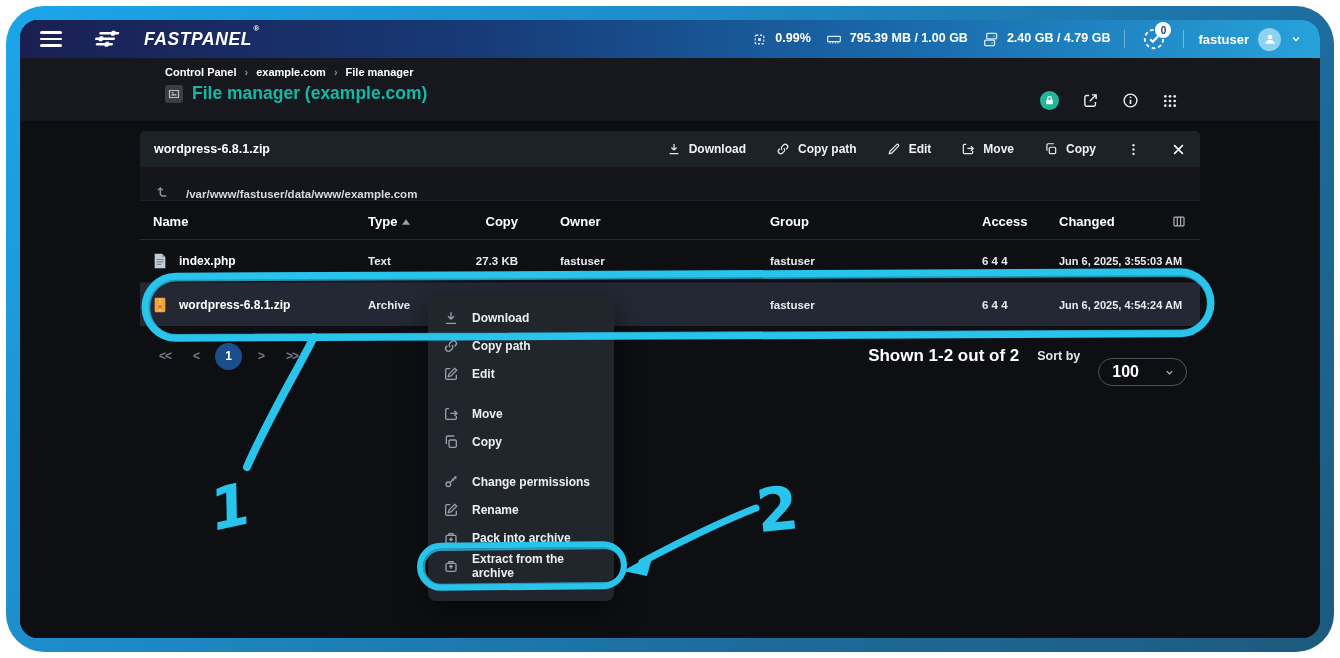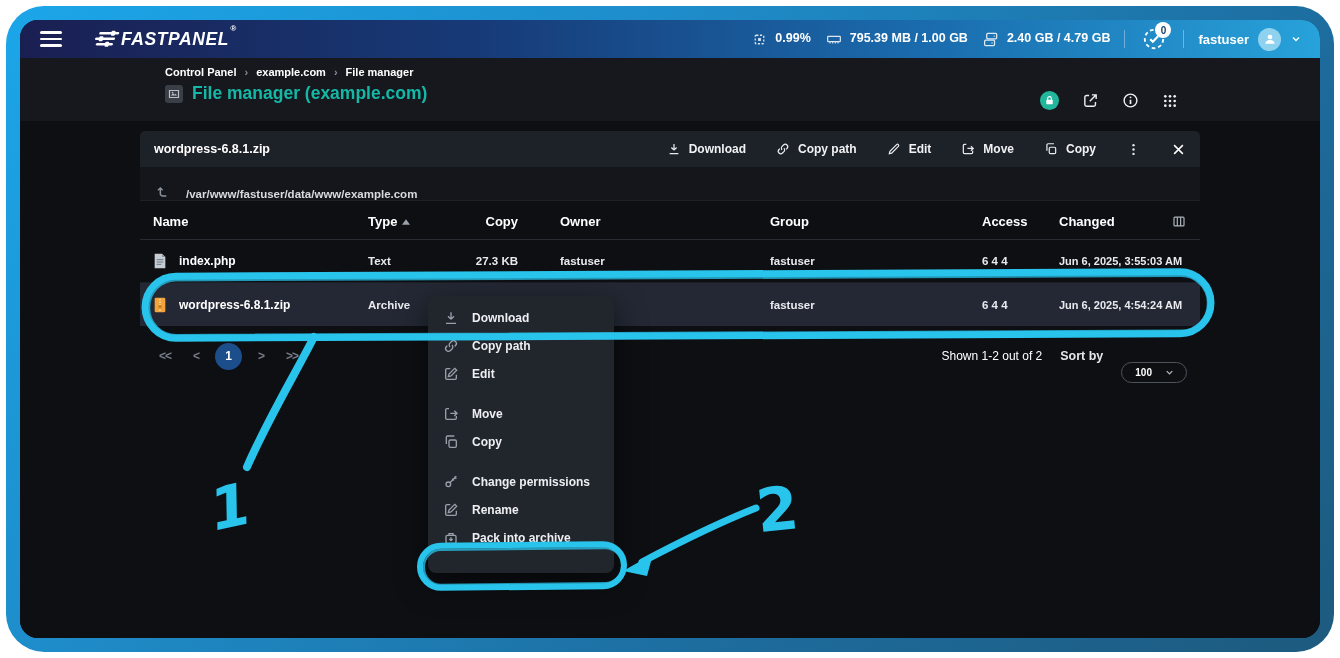--- a/index.html
+++ b/index.html
@@ -11,21 +11,21 @@
            background:linear-gradient(135deg,#1ba6e9 0%,#1e8cc9 35%,#1d6b9c 70%,#1d5a7e 100%); }
   .app { position:absolute; left:20px; top:20px; right:20px; bottom:20px;
          border-radius:18px; overflow:hidden; background:#0d0f13; }
 
   
   .topbar { height:38px; display:flex; align-items:center;
             background:linear-gradient(90deg,#1a1f52 0%,#173a77 35%,#1a6cae 70%,#27a2da 100%);
             padding:0 18px 0 20px; color:#fff; }
   .hamburger { width:30px; height:24px; display:flex; flex-direction:column; justify-content:center; gap:4px; cursor:pointer; margin-right:24px; }
   .hamburger span { display:block; width:22px; height:2.6px; background:#fff; border-radius:2px; }
-  .brand { display:flex; align-items:center; gap:1px; }
+  .brand { display:flex; align-items:center; gap:24px; }
   .brand .logo-text { font-size:17.5px; font-weight:800; font-style:italic; letter-spacing:.6px; }
   .brand sup { font-size:8px; font-weight:700; vertical-align:top; position:relative; top:-5px; left:1px; }
   .topbar-right { margin-left:auto; display:flex; align-items:center; gap:14px; }
   .stat { display:flex; align-items:flex-start; gap:7px; font-size:12.5px; font-weight:700; white-space:nowrap; }
   .tb-divider { width:1px; height:18px; background:rgba(255,255,255,.35); }
   .bell-wrap { position:relative; width:30px; height:28px; display:flex; align-items:center; justify-content:center; cursor:pointer; }
   .badge { position:absolute; top:-3px; right:-2px; min-width:16px; height:16px; border-radius:8px; background:#fff;
            color:#123a5e; font-size:10px; font-weight:700; display:flex; align-items:center; justify-content:center; padding:0 4px; }
   .user { display:flex; align-items:center; gap:9px; cursor:pointer; font-size:13px; font-weight:700; }
   .avatar { width:23px; height:23px; border-radius:50%; background:#8fd2f0; display:flex; align-items:center; justify-content:center; }
@@ -72,24 +72,24 @@
   .cell-size { text-align:right; }
   .cell-owner { padding-left:42px; }
   .cell-date { font-size:11px; white-space:nowrap; }
 
   .pager-row { display:flex; align-items:center; height:40px; margin-top:10px; padding:0 13px; }
   .pager { display:flex; align-items:center; gap:10px; }
   .pg-btn { color:#767d88; font-size:12px; font-weight:700; letter-spacing:-1px; cursor:pointer; padding:4px 6px; }
   .pg-current { width:27px; height:27px; border-radius:50%; background:#1d4e8c; color:#fff; font-size:12px; font-weight:700;
                 display:flex; align-items:center; justify-content:center; cursor:pointer; letter-spacing:0; }
   .pager-right { margin-left:auto; display:flex; align-items:center; gap:18px; }
-  .shown-text { font-size:12px; font-weight:400; color:#fff; }
+  .shown-text { font-size:17px; font-weight:700; color:#fff; }
   .sort-label { font-size:12.5px; font-weight:700; color:#e3e6ea; }
-  .per-page { display:flex; align-items:center; gap:12px; border:1.5px solid #4d545e; border-radius:15px;
-              padding:4px 11px 4px 13px; color:#fff; font-size:10px; font-weight:700; cursor:pointer;margin-top:32px; }
+  .per-page { display:flex; align-items:center; gap:25px; border:1.5px solid #4d545e; border-radius:15px;
+              padding:4px 11px 4px 13px; color:#fff; font-size:16px; font-weight:700; cursor:pointer;margin-top:32px; }
 
   
   .ctx-menu { position:absolute; left:408px; top:175px; width:186px; background:#21252c; border-radius:8px;
               padding:8px 0 9px 0; box-shadow:0 10px 30px rgba(0,0,0,.55); z-index:20; }
   .ctx-item { height:28px; display:flex; align-items:center; gap:13px; padding:0 15px; cursor:pointer;
               font-size:12px; font-weight:600; color:#edeff2; }
   .ctx-gap { height:12px; }
   .ctx-item svg { flex:none; }
 
   
@@ -429,20 +429,28 @@
           <span>Rename</span>
         </div>
         <div class="ctx-item">
           <svg width="16" height="16" viewBox="0 0 24 24" fill="none" stroke="#99a0aa" stroke-width="2">
               <rect x="4.5" y="8" width="15" height="12" rx="2"></rect>
               <path d="M9 8V5.5h6V8"></path>
               <path d="M12 11v5M9.5 13.5L12 16l2.5-2.5"></path>
             </svg>
           <span>Pack into archive</span>
         </div>
+        <div class="ctx-item">
+          <svg width="16" height="16" viewBox="0 0 24 24" fill="none" stroke="#99a0aa" stroke-width="2">
+              <rect x="4.5" y="8" width="15" height="12" rx="2"></rect>
+              <path d="M9 8V5.5h6V8"></path>
+              <path d="M12 16v-5M9.5 13.5L12 11l2.5 2.5"></path>
+            </svg>
+          <span>Extract from the archive</span>
+        </div>
         <div class="ctx-gap"></div>
       </div>
     </div>
   </div>
 
   <svg class="annot" viewBox="0 0 1340 658">
 
     <g transform="rotate(-0.25 677 305)">
       <rect x="145" y="274" width="1066" height="62" rx="31" fill="none" stroke="#29c4ec" stroke-width="7"></rect>
       <rect x="149" y="278" width="1059" height="55" rx="27" fill="none" stroke="#29c4ec" stroke-width="2.5" opacity="0.75"></rect>

